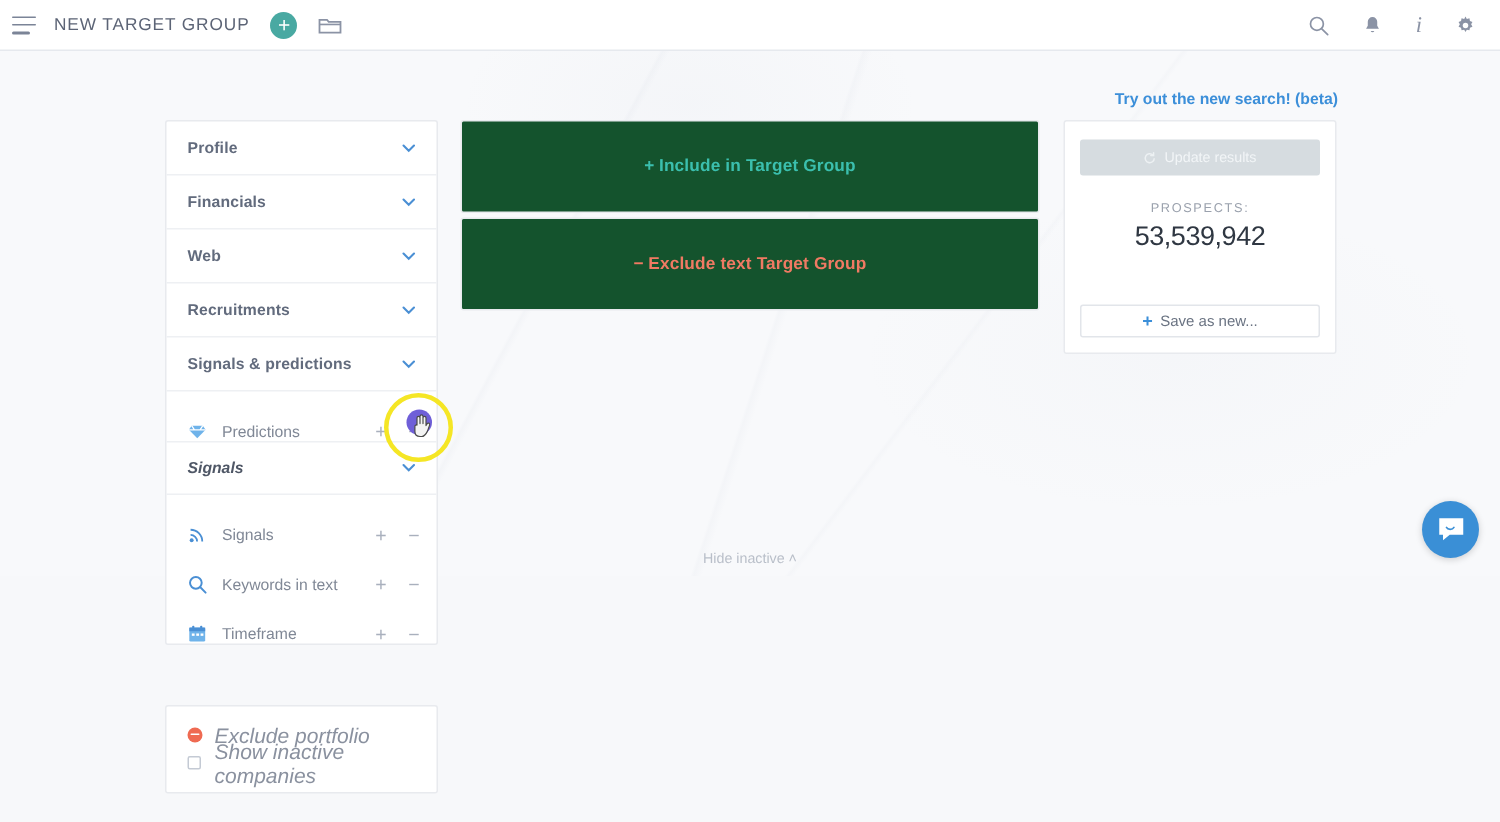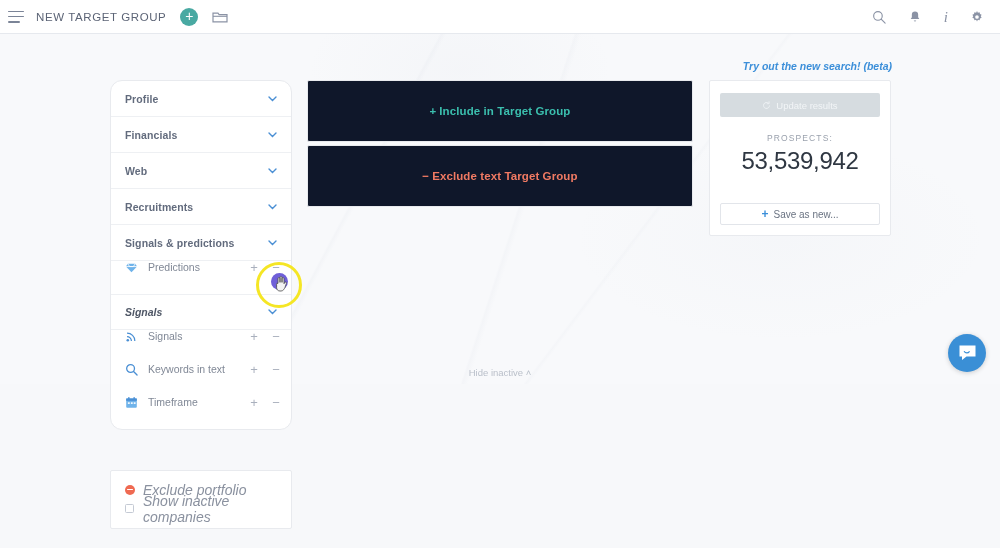--- a/index.html
+++ b/index.html
@@ -70,31 +70,31 @@
   .hicon { width: 14px; height: 14px; display: block; cursor: pointer; color: #8b93a5; }
   .info-i {
     font-family: "Liberation Serif", serif;
     font-style: italic; font-size: 15px; color: #8b93a5;
     line-height: 14px; cursor: pointer; user-select: none;
   }
 
   
   .beta-link {
     position: absolute; top: 60px; right: 108px;
-    font-size: 10.5px; font-style: italic; font-weight: bold;
+    font-size: 10.5px; font-weight: bold;
     color: #3c8fd9; cursor: pointer; white-space: nowrap; text-align: right;
   }
 
   
   .filters-card {
     position: absolute; left: 110px; top: 80px;
     width: 182px;
     background: #ffffff;
     border: 1px solid #e8eaee;
-    border-radius: 12px;
+    border-radius: 2px;
   }
   .facc {
     height: 36px; padding: 0 14px 0 14px;
     display: flex; align-items: center;
     border-bottom: 1px solid #eef0f3;
     cursor: pointer;
   }
   .facc:last-child { border-bottom: none; }
   .facc .lbl { font-size: 10.5px; color: #626b7d; font-weight: 600; letter-spacing: .1px; }
   .facc .chev { margin-left: auto; }
@@ -106,21 +106,21 @@
     border-bottom: 1px solid #eef0f3; border-top: 1px solid #eef0f3;
     cursor: pointer;
   }
   .sigsec .lbl {
     font-size: 10.5px; color: #4f5766; font-weight: bold; font-style: italic;
   }
   .sigsec .chev { margin-left: auto; }
 
   .frow {
     height: 33px; padding: 0 10px 0 14px;
-    display: flex; align-items: flex-start;
+    display: flex; align-items: flex-end;
     cursor: pointer;
   }
   .frow .ic { width: 13px; height: 13px; flex: none; display: block; margin-right: 10px; }
   .frow .lbl { font-size: 10.5px; color: #808896; }
   .frow .ctrls { margin-left: auto; display: flex; align-items: center; gap: 12px; }
   .ctrl-plus, .ctrl-minus {
     color: #a9b0bd; font-size: 13px; line-height: 1;
     width: 10px; text-align: center; cursor: pointer; user-select: none;
   }
 
@@ -144,21 +144,21 @@
   }
   .chkbox {
     width: 9px; height: 9px; border: 1px solid #c4cad4;
     border-radius: 1.5px; margin-right: 9px; flex: none; background: #fff;
   }
 
   
   .act-panel {
     position: absolute; left: 307px;
     width: 386px; height: 62px;
-    background: #0f172a; border: 1px solid #e8eaee; border-radius: 2px;
+    background: #14532d; border: 1px solid #e8eaee; border-radius: 2px;
     display: flex; align-items: center; justify-content: center;
     cursor: pointer;
   }
   #include-panel { top: 80px; }
   #exclude-panel { top: 145px; }
   .act-label { font-size: 11.5px; font-weight: bold; letter-spacing: .1px; }
   .act-include { color: #3bbfae; }
   .act-exclude { color: #f07a63; }
   .act-sign { margin-right: 3px; font-weight: 600; }
 
@@ -174,21 +174,21 @@
     display: flex; align-items: center; justify-content: center;
     font-size: 9.5px; border-radius: 2px; cursor: default;
   }
   .update-btn .rfr { margin-right: 5px; display: block; opacity: .85; }
   .prospects-label {
     margin-top: 16px; text-align: center;
     font-size: 8.5px; letter-spacing: 1.1px; color: #9aa1ad;
   }
   .prospects-count {
     margin-top: 4px; text-align: center;
-    font-size: 24px; color: #2f3742; letter-spacing: -.3px; font-weight: 400;
+    font-size: 18px; color: #2f3742; letter-spacing: -.3px; font-weight: 400;
   }
   .save-btn {
     position: absolute; left: 10px; right: 10px; bottom: 10px;
     height: 22px; border: 1px solid #e2e5ea; border-radius: 2px;
     display: flex; align-items: center; justify-content: center;
     font-size: 10px; color: #6a7382; cursor: pointer; background: #fff;
   }
   .save-btn .pl { color: #3c8fd9; font-size: 12px; margin-right: 5px; font-weight: 600; line-height: 1; }
 
   

